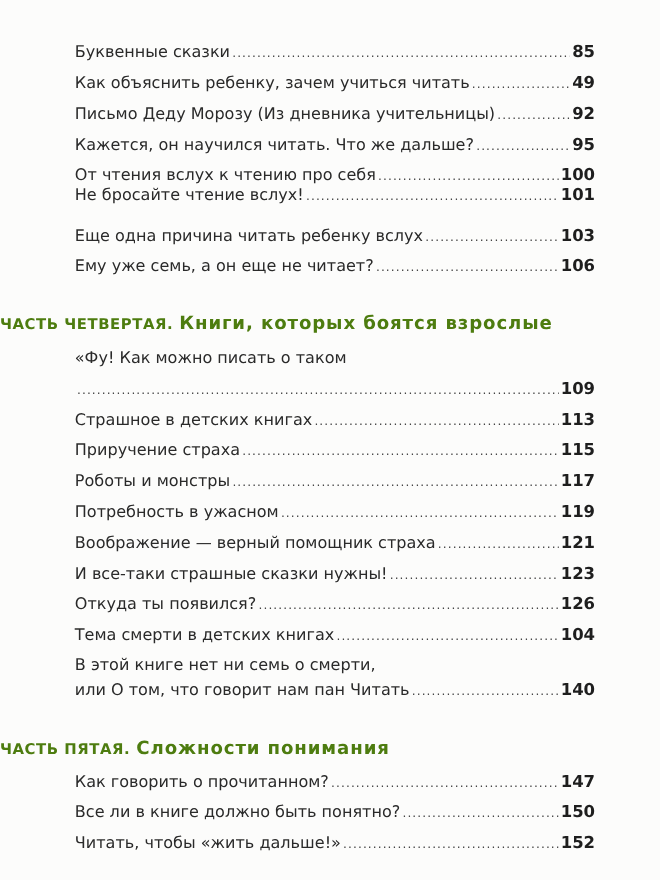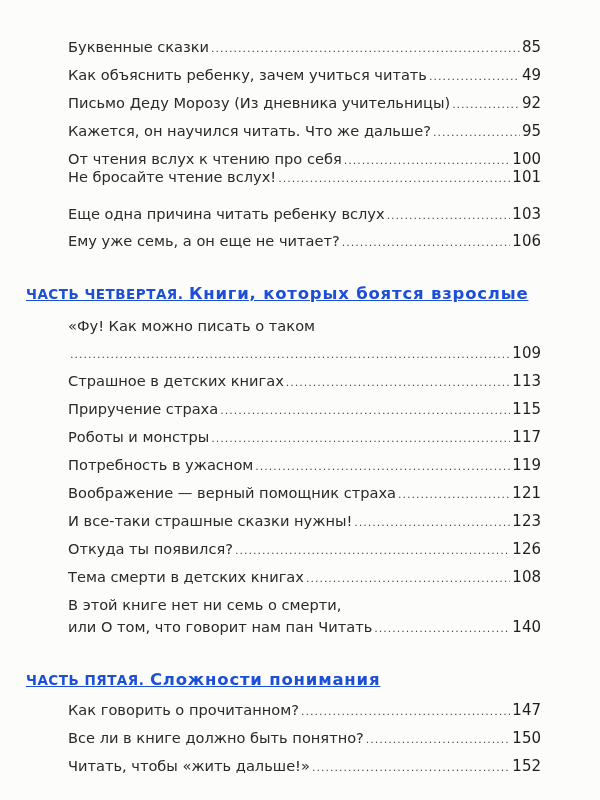--- a/index.html
+++ b/index.html
@@ -19,29 +19,29 @@
     }
     .entry .title { flex: 0 0 auto; }
     .entry .dots {
       flex: 1 1 auto; overflow: hidden; margin: 0 2px;
       color: #444; letter-spacing: 1px; font-size: 11px;
     }
     .entry .dots::before {
       content: "....................................................................................................................................................................";
     }
     .entry .page-num {
-      flex: 0 0 auto; font-weight: normal; font-size: 15px; color: #1e1e1e;
+      flex: 0 0 auto; font-weight: bold; font-size: 15px; color: #1e1e1e;
     }
     .line1 {
       position: absolute; left: 68px;
       font-size: 14.6px; line-height: 22px; white-space: nowrap;
     }
     .part-heading {
-      position: absolute; left: 26px;
-      font-weight: bold; white-space: nowrap; color: #1d4ed8; text-decoration: underline;
+      position: absolute; left: 0;
+      font-weight: bold; white-space: nowrap; color: #4d7c0f;
     }
     .part-heading .label {
       font-size: 13.5px; letter-spacing: 0.5px; text-transform: uppercase;
     }
     .part-heading .name {
       font-size: 16.5px; letter-spacing: 0.8px;
     }
   </style>
 </head>
 <body>
@@ -130,21 +130,21 @@
     <span class="page-num">123</span>
   </div>
   <div class="entry" style="top:538px">
     <span class="title">Откуда ты появился?</span>
     <span class="dots"></span>
     <span class="page-num">126</span>
   </div>
   <div class="entry" style="top:566px">
     <span class="title">Тема смерти в детских книгах</span>
     <span class="dots"></span>
-    <span class="page-num">108</span>
+    <span class="page-num">104</span>
   </div>
   <div class="line1" style="top:594px">В этой книге нет ни семь о смерти,</div>
   <div class="entry" style="top:616px">
     <span class="title">или О том, что говорит нам пан Читать</span>
     <span class="dots"></span>
     <span class="page-num">140</span>
   </div>
 
   <div class="part-heading" style="top:670px">
     <span class="label">Часть пятая.</span>

